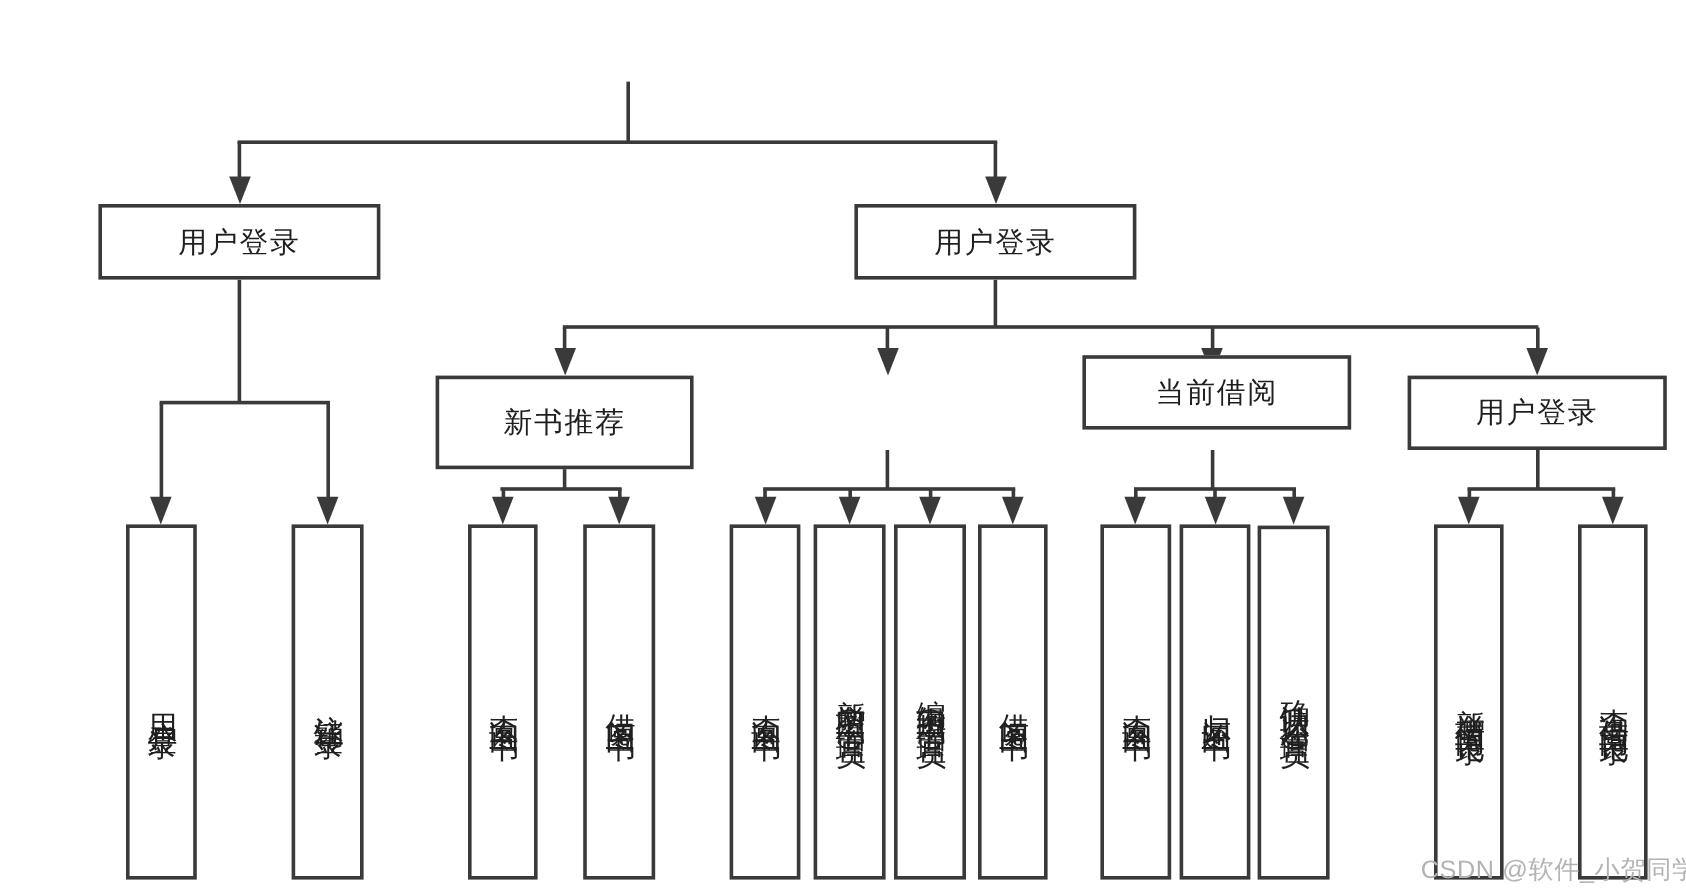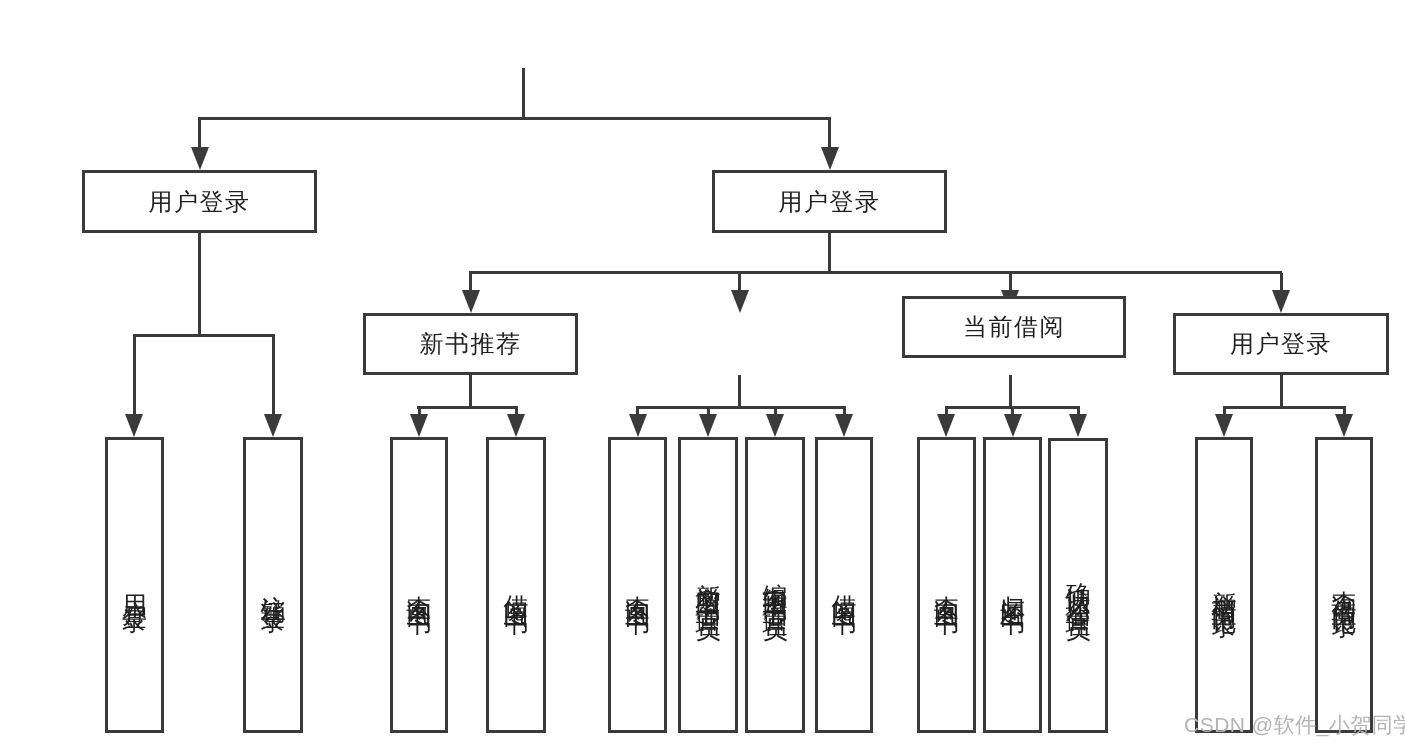--- a/index.html
+++ b/index.html
@@ -92,21 +92,21 @@
   <div class="ar" style="left:1335px;top:414px"></div>
 
 
   <div class="box hbox" style="left:82px;top:170px;width:235px;height:63px">
     <span>用户登录</span>
   </div>
   <div class="box hbox" style="left:712px;top:170px;width:235px;height:63px">
     <span>用户登录</span>
   </div>
 
-  <div class="box hbox" style="left:363px;top:313px;width:215px;height:62px">
+  <div class="box hbox" style="left:363px;top:313px;width:215px;height:78px">
     <span>新书推荐</span>
   </div>
   <div class="box hbox" style="left:902px;top:296px;width:224px;height:62px">
     <span>当前借阅</span>
   </div>
   <div class="box hbox" style="left:1173px;top:313px;width:216px;height:62px">
     <span>用户登录</span>
   </div>
 
   <div class="box vbox" style="left:105px;top:437px;width:59px;height:296px">

